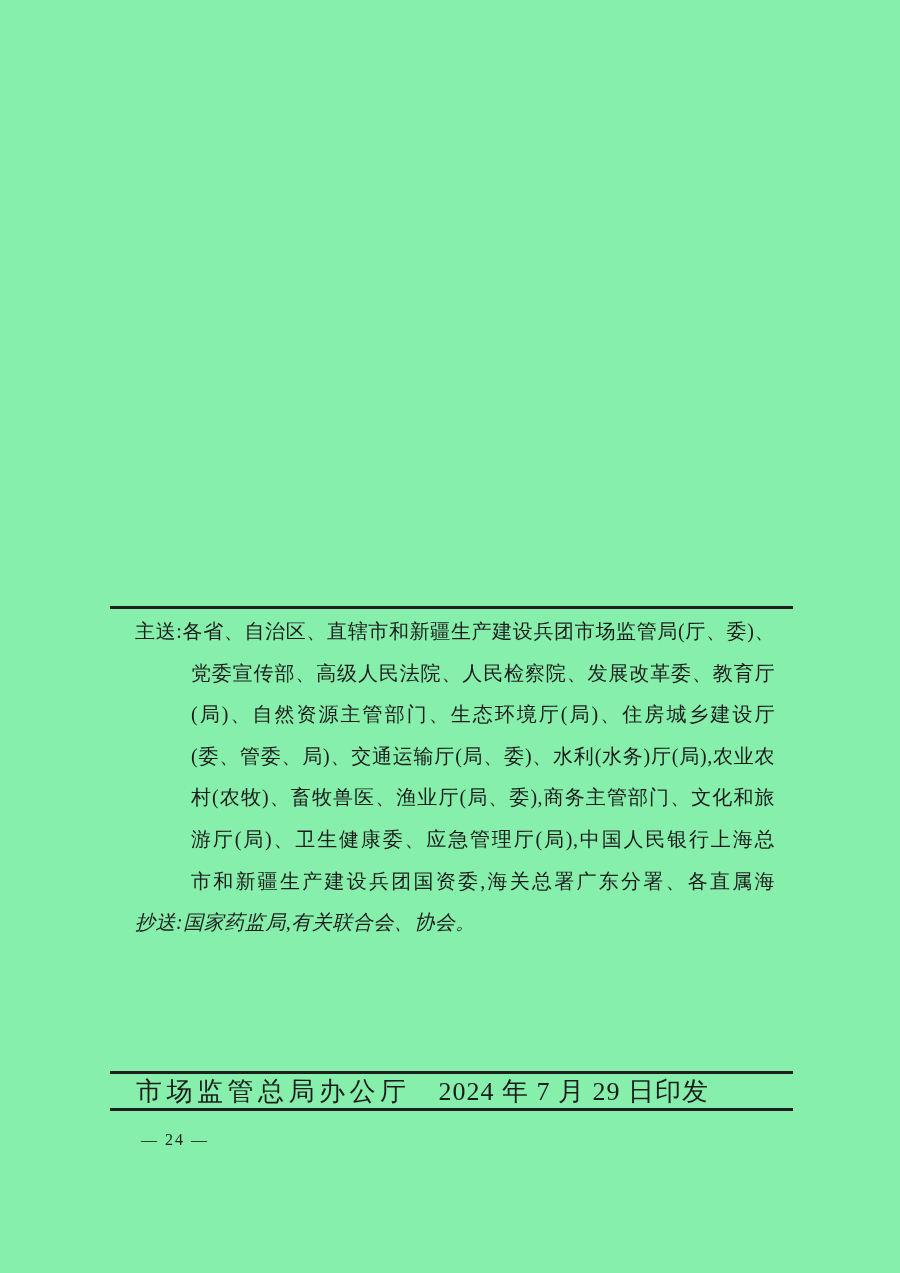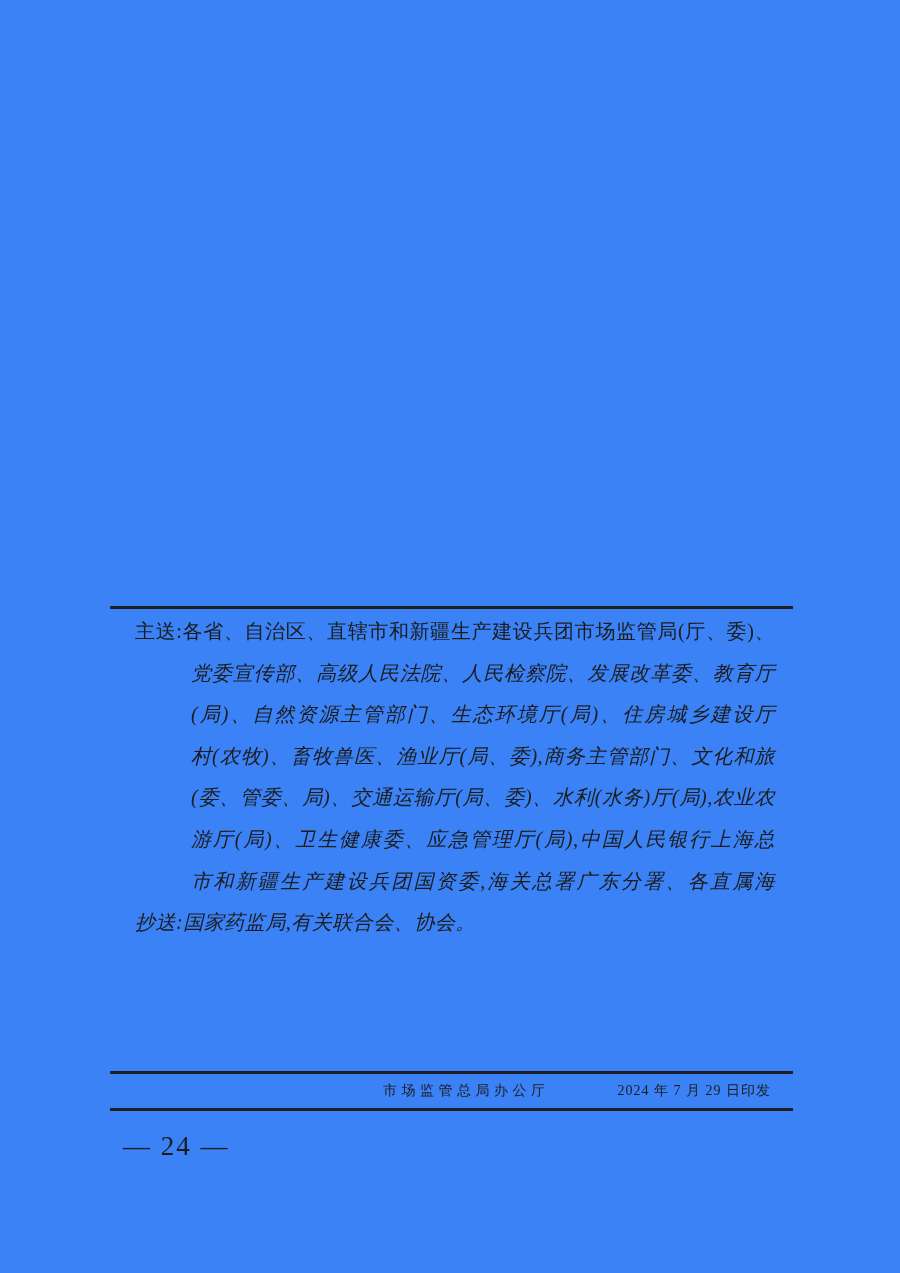--- a/index.html
+++ b/index.html
@@ -4,21 +4,21 @@
 <style>
   html, body {
     margin: 0;
     padding: 0;
     background: #ffffff;
   }
   .page {
     position: relative;
     width: 900px;
     height: 1273px;
-    background: #3b82f6;
+    background: #86efac;
     overflow: hidden;
     font-family: "Liberation Serif", "DejaVu Serif", serif;
     color: #1c1c1c;
   }
   .rule-top {
     position: absolute;
     left: 110px;
     top: 606px;
     width: 683px;
     height: 0;
@@ -32,73 +32,71 @@
     font-size: 20px;
     line-height: 41.6px;
     letter-spacing: 0.5px;
   }
   .dist-line {
     text-align: justify;
     text-align-last: justify;
   }
   .dist-line.cont {
     padding-left: 56px;
-    font-style: italic;
   }
   .dist-line.copy {
     text-align: left;
     text-align-last: left;
     font-style: italic;
   }
   .footer-bar {
     position: absolute;
     left: 110px;
     top: 1071px;
     width: 683px;
     height: 40px;
     box-sizing: border-box;
     border-top: 3px solid #1f1f1f;
     border-bottom: 3px solid #1f1f1f;
     display: flex;
     align-items: center;
-    justify-content: flex-end;
+    justify-content: flex-start;
     padding: 0 22px 0 26px;
-    font-size: 14px;
-    gap: 40px;
+    font-size: 26px;
   }
   .issuer {
     letter-spacing: 4.5px;
     white-space: nowrap;
   }
   .print-date {
     letter-spacing: 1px;
     white-space: nowrap;
     margin-left: 28px;
   }
   .page-number {
     position: absolute;
-    left: 123px;
+    left: 141px;
     top: 1131px;
-    font-size: 27px;
+    font-size: 16px;
     letter-spacing: 2px;
   }
 </style>
 </head>
 <body>
 
 <div class="page">
 
   <div class="rule-top"></div>
 
   <div class="dist-block">
     <div class="dist-line first"><span>主送:</span><span>各省、自治区、直辖市和新疆生产建设兵团市场监管局(厅、委)、</span></div>
     <div class="dist-line cont">党委宣传部、高级人民法院、人民检察院、发展改革委、教育厅</div>
     <div class="dist-line cont">(局)、自然资源主管部门、生态环境厅(局)、住房城乡建设厅</div>
+    <div class="dist-line cont">(委、管委、局)、交通运输厅(局、委)、水利(水务)厅(局),农业农</div>
     <div class="dist-line cont">村(农牧)、畜牧兽医、渔业厅(局、委),商务主管部门、文化和旅</div>
-    <div class="dist-line cont">(委、管委、局)、交通运输厅(局、委)、水利(水务)厅(局),农业农</div>
     <div class="dist-line cont">游厅(局)、卫生健康委、应急管理厅(局),中国人民银行上海总</div>
     <div class="dist-line cont">市和新疆生产建设兵团国资委,海关总署广东分署、各直属海</div>
     <div class="dist-line copy"><span>抄送:</span><span>国家药监局,有关联合会、协会。</span></div>
   </div>
 
   <div class="footer-bar">
     <span class="issuer">市场监管总局办公厅</span>
     <span class="print-date">2024 年 7 月 29 日印发</span>
   </div>
 

